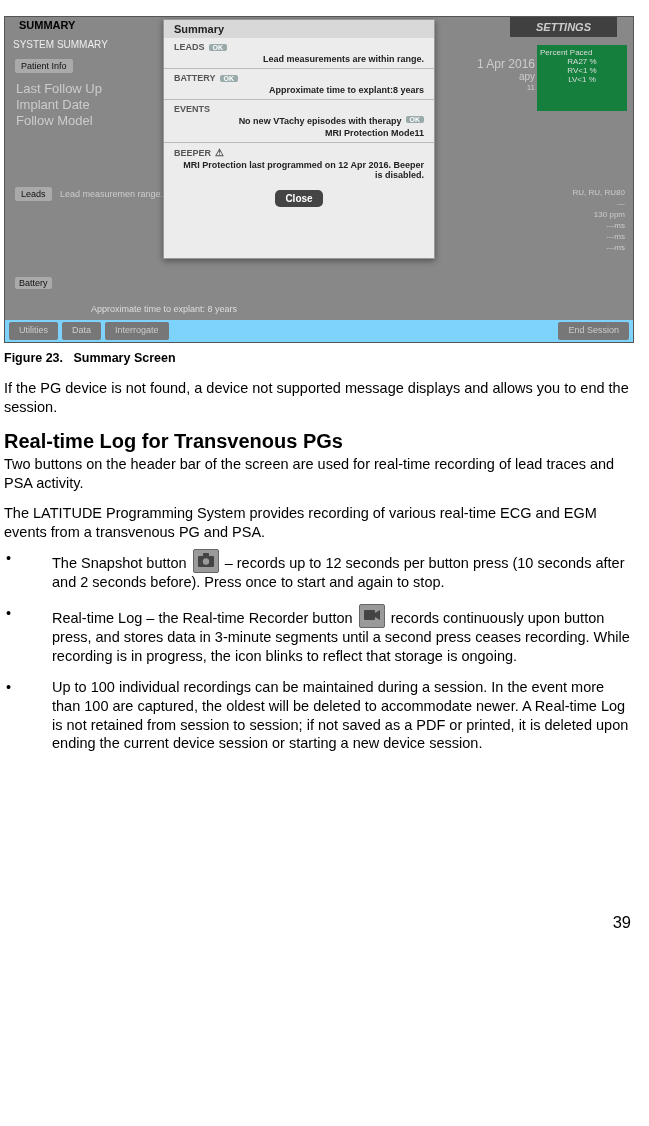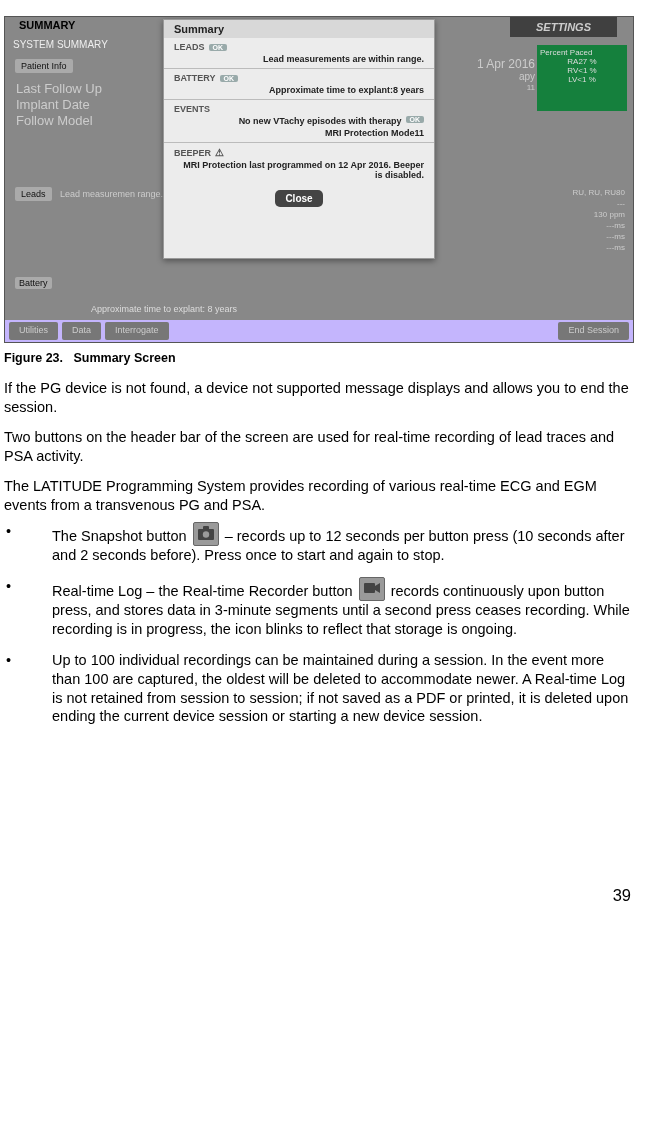--- a/index.html
+++ b/index.html
@@ -90,21 +90,21 @@
     background:#15803d; font-size:8px; color:#ddd;
     padding:3px;
   }
   .ss-rp-row { display:flex; justify-content:center; font-size:8px;}
   .ss-right-low {
     position:absolute; right:8px; top:170px;
     font-size:8px; color:#ccc; text-align:right; line-height:11px;
   }
   .ss-bottom-bar {
     position:absolute; bottom:0; left:0; right:0;
-    height:22px; background:#c4b5fd;
+    height:22px; background:#7dd3fc;
     display:flex; gap:4px; padding:2px 4px;
     box-sizing:border-box;
   }
   .ss-bottom-bar div {
     background:#777; color:#ccc; font-size:9px;
     padding:3px 10px; border-radius:2px;
   }
   .ss-bottom-bar .spacer { flex:1; background:none;}
   .ss-approx {
     position:absolute; bottom:28px; left:86px;
@@ -253,20 +253,21 @@
       <div>End Session</div>
     </div>
   </div>
 
   <p class="figcap">
     <span>Figure 23.</span>&nbsp;&nbsp;&nbsp;<span>Summary Screen</span>
   </p>
 
   <p class="body-para">If the PG device is not found, a device not supported message displays and allows you to end the session.</p>
 
+  <h2 class="section">Real-time Log for Transvenous PGs</h2>
 
   <p class="body-para">Two buttons on the header bar of the screen are used for real-time recording of lead traces and PSA activity.</p>
   <p class="body-para" style="margin-bottom:8px;">The LATITUDE Programming System provides recording of various real-time ECG and EGM events from a transvenous PG and PSA.</p>
 
   <ul class="bullets">
     <li>
       <span class="dot">•</span>
       <span>The Snapshot button </span><span class="inline-icon"><svg width="16" height="14" viewBox="0 0 16 14">
             <rect x="0" y="3" width="16" height="11" rx="1" fill="#444"></rect>
             <rect x="5" y="0" width="6" height="4" rx="1" fill="#444"></rect>

